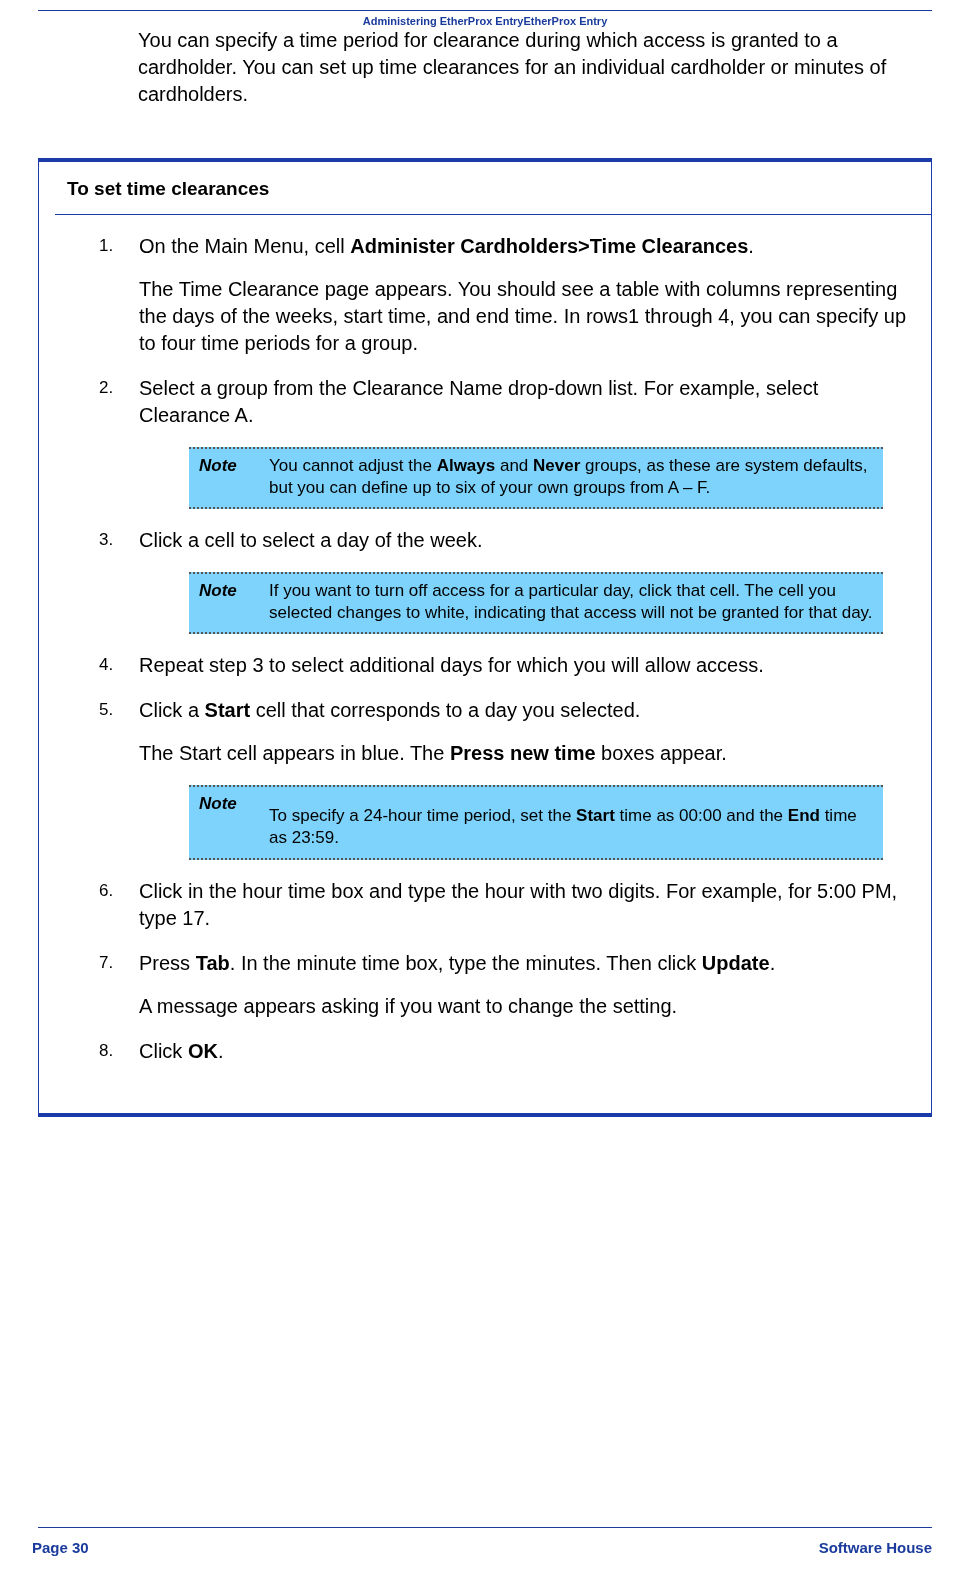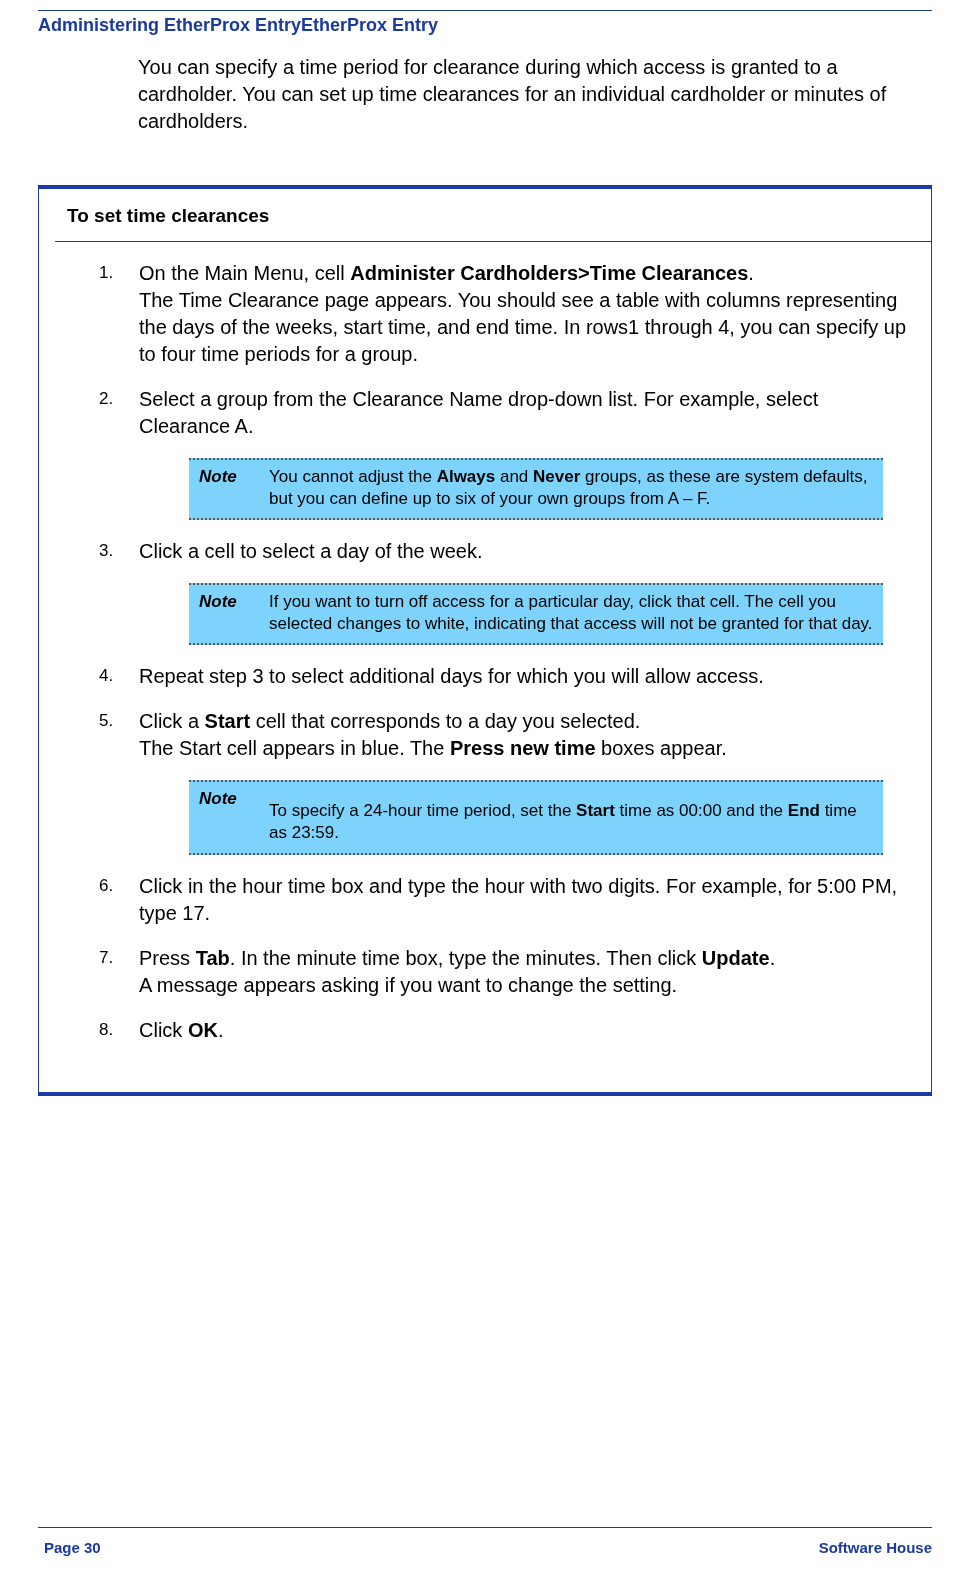--- a/index.html
+++ b/index.html
@@ -11,25 +11,24 @@
     position: relative;
     padding: 10px 38px 0 38px;
   }
   .top-rule {
     border-top: 1px solid #1a3b9c;
     height: 0;
     margin: 0 0 4px 0;
   }
   .top-header {
     display: flex;
-    justify-content: flex-start;
-    font-size: 18px;
+    justify-content: center;
+    font-size: 11px;
     font-weight: bold;
     color: #1a3b9c;
-    margin-bottom: 18px;
   }
   .intro {
     font-size: 20px;
     line-height: 1.35;
     margin: 0 0 50px 100px;
   }
   .proc-box {
     border-top: 4px solid #1a3ba8;
     border-left: 1px solid #1a3ba8;
     border-right: 1px solid #1a3ba8;
@@ -61,20 +60,21 @@
   ol.steps > li::before {
     content: counter(step) ".";
     position: absolute;
     left: -40px;
     top: 2px;
     font-size: 17px;
   }
   .sub-para {
     font-size: 20px;
     line-height: 1.35;
+    margin-top: 16px;
   }
   .note-box {
     margin: 18px 30px 4px 50px;
     border-top: 2px dotted #555;
     border-bottom: 2px dotted #555;
     background: #7dd3fc;
     padding: 6px 10px 8px 10px;
     font-size: 17px;
     display: flex;
     line-height: 1.3;
@@ -88,21 +88,21 @@
   .note-extra { margin-top: 12px; }
   b.kw { font-weight: bold; }
   .footer-rule {
     position: absolute;
     left: 38px; right: 38px;
     bottom: 50px;
     border-top: 1px solid #1a3b9c;
   }
   .footer {
     position: absolute;
-    left: 44px; right: 38px;
+    left: 32px; right: 38px;
     bottom: 22px;
     display: flex;
     justify-content: space-between;
     font-size: 15px;
     font-weight: bold;
     color: #1a3b9c;
   }
 </style>
 </head>
 <body>

